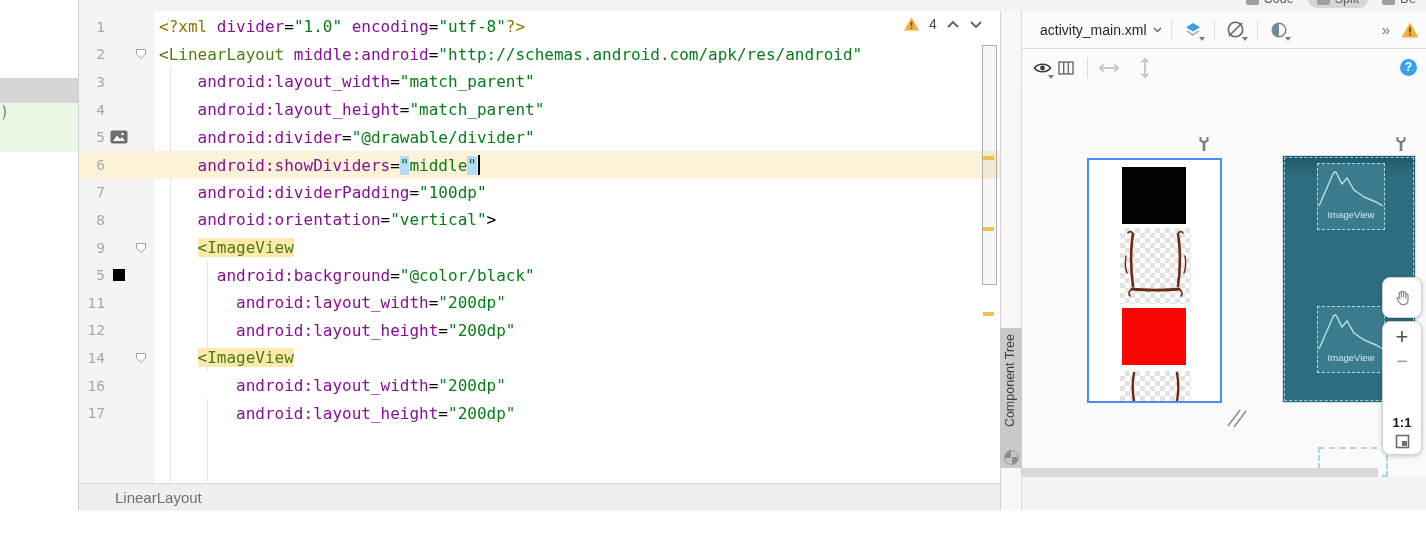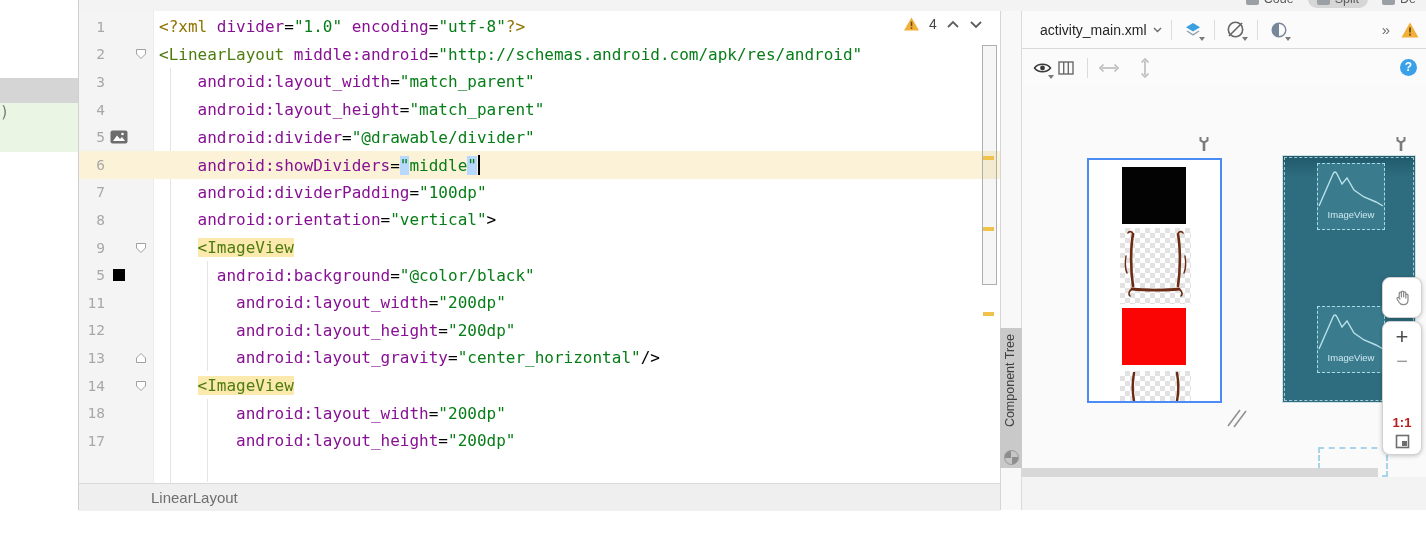--- a/index.html
+++ b/index.html
@@ -43,21 +43,21 @@
   .caret{display:inline-block;width:2px;height:20px;background:#000;vertical-align:-4px;margin-left:1px;}
   .sw{width:12px;height:12px;display:inline-block;box-shadow:inset 0 0 0 1px rgba(0,0,0,.25);}
   .insp{left:903px;top:16px;display:flex;align-items:center;gap:9px;}
   .insp .cnt{font-size:14px;color:#454545;}
   .vthumb{left:982px;top:45px;width:13px;height:238px;border:1px solid #aeaeae;background:rgba(140,140,140,.08);}
   .stripe{left:983px;width:11px;height:4px;background:#f0c24b;}
 
   
   .crumb{left:79px;top:483px;width:921px;height:27px;background:#efefef;border-top:1px solid #d9d9d9;
          font-size:15px;color:#6f6f6f;line-height:27px;}
-  .crumb span{padding-left:72px;}
+  .crumb span{padding-left:36px;}
 
   
   .ct-strip{left:1000px;top:11px;width:22px;height:499px;background:#f8f8f8;
             border-left:1px solid #d5d5d5;border-right:1px solid #dadada;box-sizing:border-box;}
   .ct-tab{left:1000px;top:328px;width:22px;height:140px;background:#c9c9c9;}
   .ct-label{position:absolute;left:3px;top:6px;writing-mode:vertical-rl;transform:rotate(180deg);
             font-size:12.5px;color:#3f3f3f;white-space:nowrap;}
   .ct-icon{position:absolute;left:4px;top:122px;width:13px;height:13px;border-radius:50%;
            border:1px solid #979797;background:conic-gradient(#c6c6c6 0 25%,#8d8d8d 0 50%,#c6c6c6 0 75%,#8d8d8d 0);}
 
@@ -90,21 +90,21 @@
   .bp-box{position:absolute;width:68px;height:67px;background:#3a7c8e;border:1px dashed #a9dbe4;box-sizing:border-box;}
   .bp-label{position:absolute;left:0;right:0;bottom:9px;text-align:center;font-size:9.5px;color:#cde9f0;}
 
   
   .zp{background:#fff;border:1px solid #d2d2d2;border-radius:8px;box-shadow:0 1px 4px rgba(0,0,0,.22);}
   .zp1{left:1382px;top:277px;width:38px;height:39px;display:flex;align-items:center;justify-content:center;}
   .zp2{left:1382px;top:321px;width:38px;height:132px;display:flex;flex-direction:column;
        align-items:center;justify-content:space-evenly;}
   .zplus{font-size:22px;color:#4d4d4d;line-height:1;}
   .zminus{font-size:20px;color:#9a9a9a;line-height:1;}
-  .zratio{font-size:13px;font-weight:bold;color:#b91c1c;margin-top:40px;}
+  .zratio{font-size:13px;font-weight:bold;color:#0f172a;margin-top:40px;}
 
   .hsb{left:1022px;top:468px;width:356px;height:9px;background:#d8d8d8;}
   .dashrect{left:1318px;top:447px;width:70px;height:30px;border:2px dashed #a8d4ea;box-sizing:border-box;}
   .bottomband{left:1022px;top:477px;width:404px;height:33px;background:#f3f3f3;}
 
   
   .status{left:0;top:510px;width:1426px;height:45px;background:#f5f5f5;border-top:1px solid #c3c3c3;box-sizing:border-box;}
   .log{position:absolute;left:2px;top:33px;font:bold 16.5px "DejaVu Sans Mono",monospace;
        color:#151515;white-space:nowrap;}
 </style>
@@ -224,41 +224,31 @@
           <span class="fold"></span>
           <span class="code" style="padding-left: calc(8ch + 10px);"><span class="tk-attr">android:layout_width</span><span class="tk-pln">=</span><span class="tk-val">"200dp"</span></span>
         </div>
         <div class="cl">
           <span class="ln">12</span>
           <span class="ic"></span>
           <span class="fold"></span>
           <span class="code" style="padding-left: calc(8ch + 10px);"><span class="tk-attr">android:layout_height</span><span class="tk-pln">=</span><span class="tk-val">"200dp"</span></span>
         </div>
         <div class="cl">
-          <span class="ln">13</span>
-          <span class="ic"></span>
-          <span class="fold">
-            <svg width="12" height="12" viewBox="0 0 12 12">
-              <path d="M1.5,10.5 h9 v-4.5 l-4.5,-4.5 l-4.5,4.5 z" fill="#fff" stroke="#a0a0a0"></path>
-            </svg>
-          </span>
-          <span class="code" style="padding-left: calc(8ch + 10px);"><span class="tk-attr">android:layout_gravity</span><span class="tk-pln">=</span><span class="tk-val">"center_horizontal"</span><span class="tk-pln">/&gt;</span></span>
-        </div>
-        <div class="cl">
           <span class="ln">14</span>
           <span class="ic"></span>
           <span class="fold">
             <svg width="12" height="12" viewBox="0 0 12 12">
               <path d="M1.5,1.5 h9 v4.5 l-4.5,4.5 l-4.5,-4.5 z" fill="#fff" stroke="#a0a0a0"></path>
             </svg>
           </span>
           <span class="code" style="padding-left: calc(4ch + 10px);"><span class="tk-tag tk-hl">&lt;ImageView</span></span>
         </div>
         <div class="cl">
-          <span class="ln">18</span>
+          <span class="ln">16</span>
           <span class="ic"></span>
           <span class="fold"></span>
           <span class="code" style="padding-left: calc(8ch + 10px);"><span class="tk-attr">android:layout_width</span><span class="tk-pln">=</span><span class="tk-val">"200dp"</span></span>
         </div>
         <div class="cl">
           <span class="ln">17</span>
           <span class="ic"></span>
           <span class="fold"></span>
           <span class="code" style="padding-left: calc(8ch + 10px);"><span class="tk-attr">android:layout_height</span><span class="tk-pln">=</span><span class="tk-val">"200dp"</span></span>
         </div>

